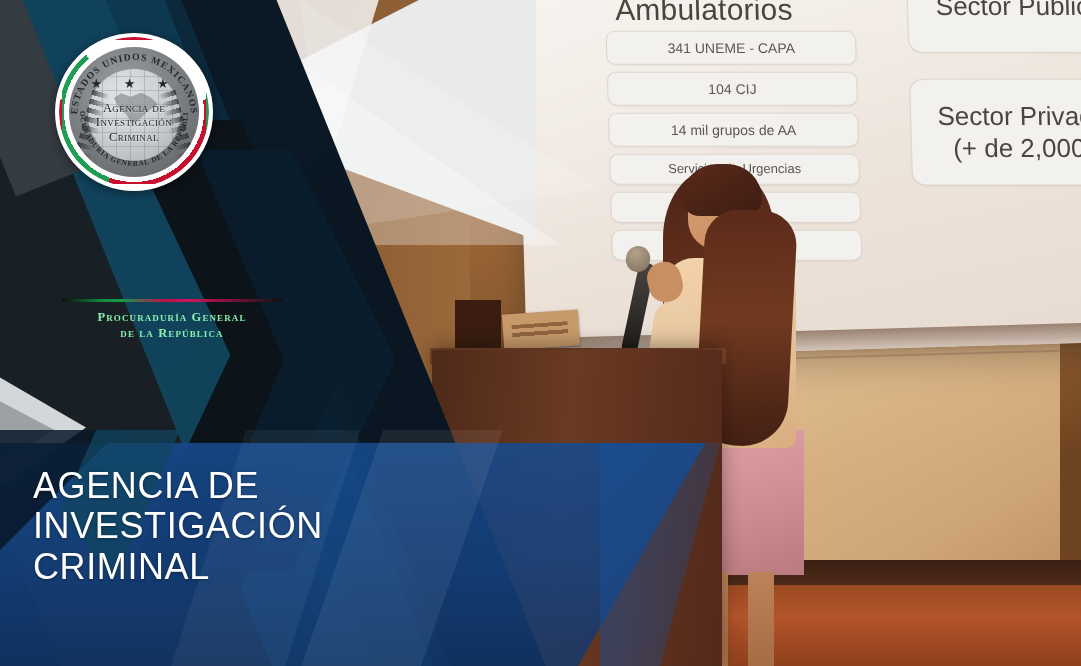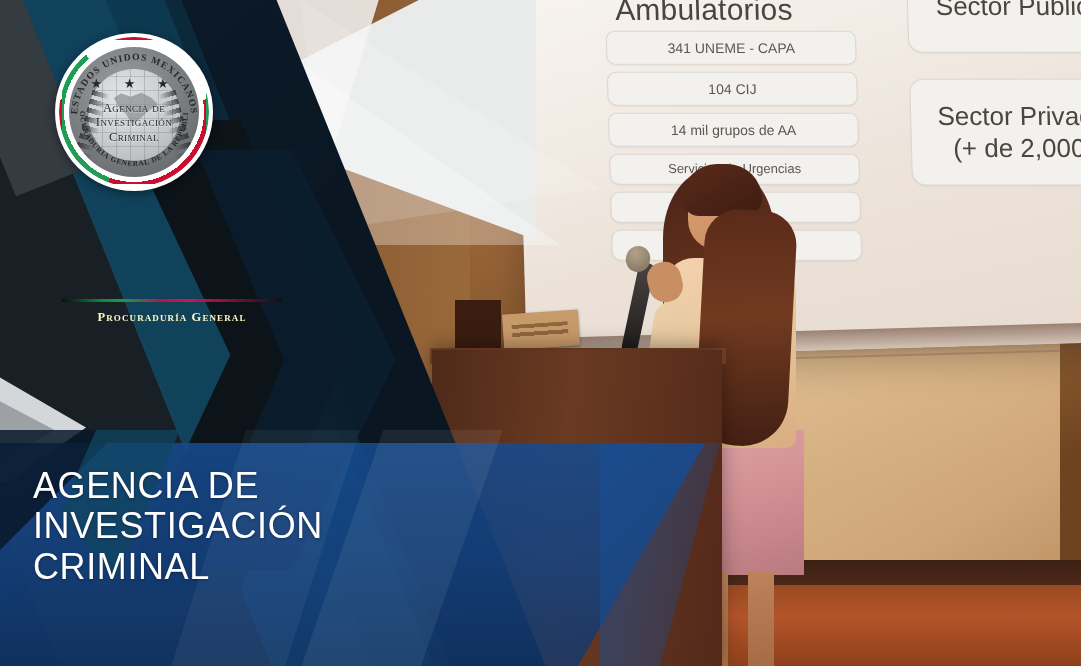--- a/index.html
+++ b/index.html
@@ -381,21 +381,21 @@
   .pgr-word{
     font-family:"Liberation Serif",serif;
     font-size:52px;color:#ffffff;letter-spacing:1px;line-height:.95;
     text-align:center;
   }
   .pgr-rule{
     height:2.5px;margin:6px 0 7px 0;
     background:linear-gradient(90deg,#0d0d0d 0%,#0f8a3e 18%,#149c49 27%,#b8134a 46%,#d0145a 58%,#111 100%);
   }
   .pgr-sub{
-    text-align:center;color:#fef9c3;
+    text-align:center;color:#86efac;
     font-family:"Liberation Serif",serif;
     font-size:12.5px;letter-spacing:1.1px;line-height:1.35;
     font-variant:small-caps;font-weight:700;
   }
 
   
   .title{
     position:absolute;left:33px;top:466px;
     color:#fff;font-family:"Liberation Sans",sans-serif;
     font-size:36px;line-height:1.12;letter-spacing:.6px;
@@ -526,20 +526,21 @@
           <path id="arcBot" d="M 25,79 A 54,54 0 0 0 133,79" fill="none"></path>
         </defs>
       <text><textPath href="#arcBot" startOffset="50%" text-anchor="middle" id="arcBotTxt">PROCURADURIA GENERAL DE LA REPUBLICA</textPath></text>
     </svg>
   </div>
 
   <div class="pgr">
     <div class="pgr-rule"></div>
     <div class="pgr-sub">
       <div>Procuraduría General</div>
+      <div>de la República</div>
     </div>
   </div>
 
   <div class="title">
     <div>AGENCIA DE</div>
     <div>INVESTIGACIÓN</div>
     <div>CRIMINAL</div>
   </div>
 
 </div>

